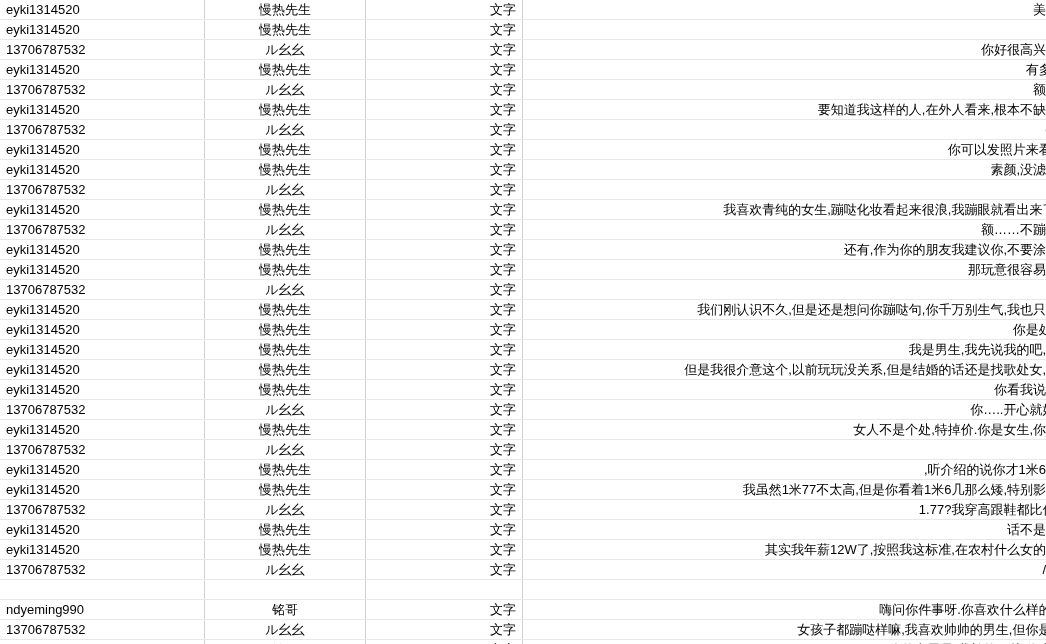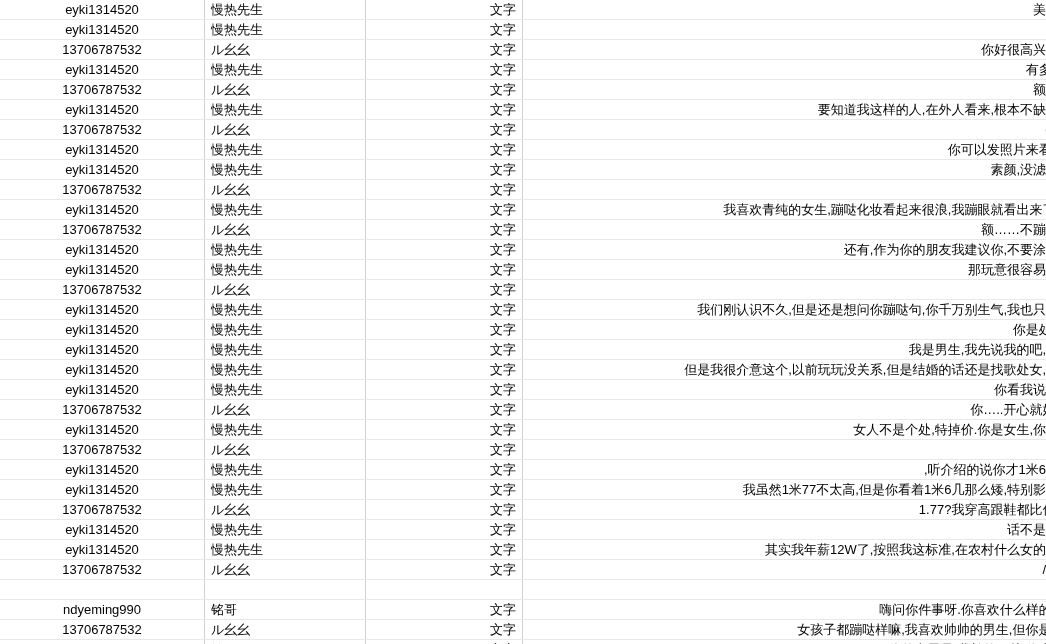--- a/index.html
+++ b/index.html
@@ -25,25 +25,24 @@
     line-height: 19px;
     padding: 0 6px;
     overflow: hidden;
     white-space: nowrap;
     border-right: 1px solid #d0d0d0;
     border-bottom: 1px solid #e8e8e8;
     font-size: 13px;
   }
   td.col-account {
     width: 192px;
-    text-align: center;
   }
   td.col-nick {
     width: 148px;
-    text-align: left;
+    text-align: center;
     border-radius: 7px;
   }
   td.col-type {
     width: 144px;
     text-align: right;
     padding-left: 54px;
   }
   td.col-content {
     width: 556px;
     text-align: right;

